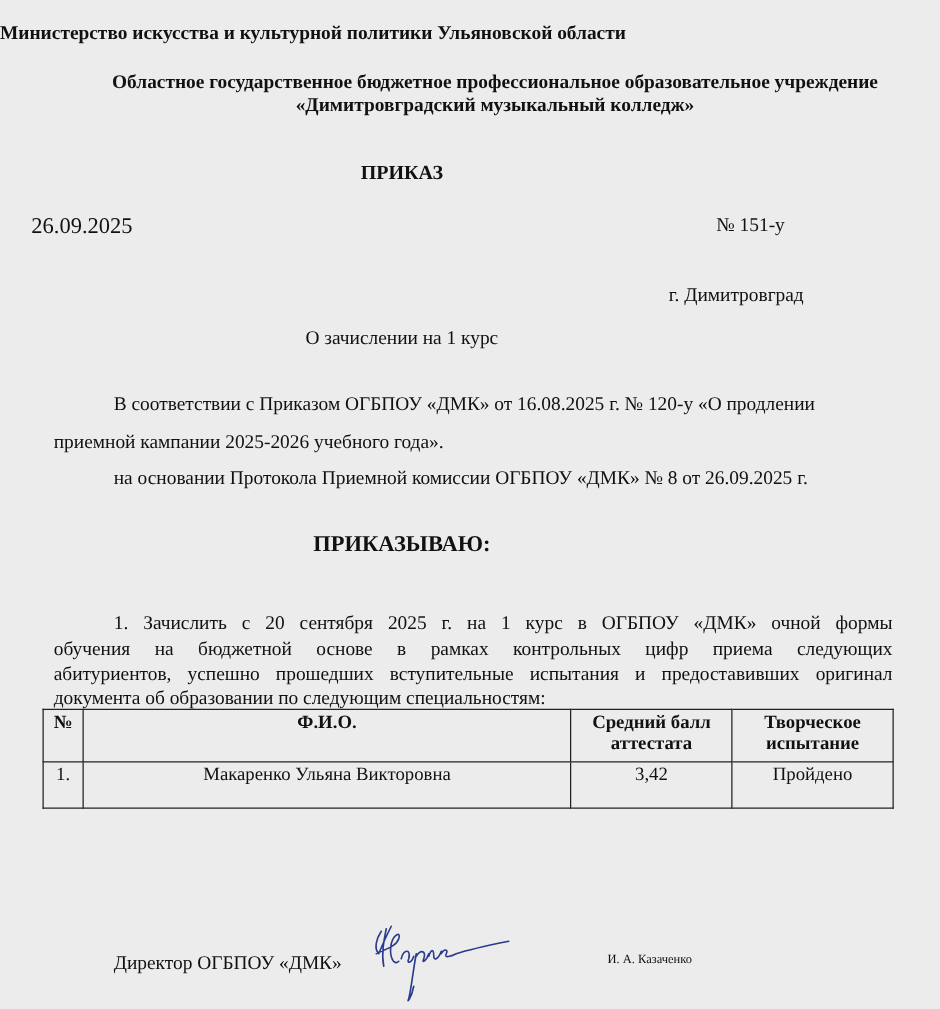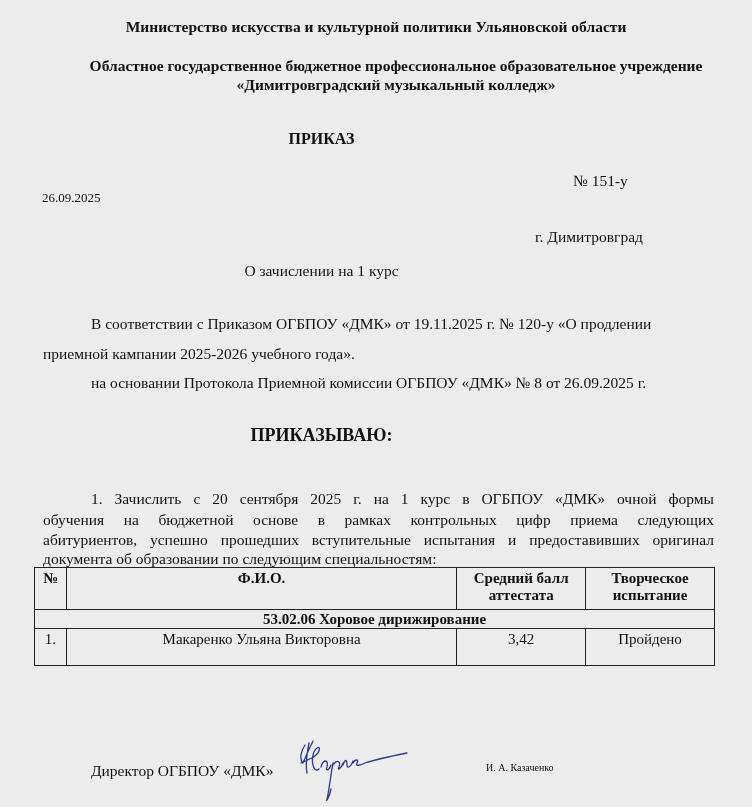--- a/index.html
+++ b/index.html
@@ -2,25 +2,25 @@
 <html><head>
 <meta charset="utf-8">
 <style>
   html, body { margin:0; padding:0; }
   body {
     width:752px; height:807px; background:#ececec; position:relative; overflow:hidden;
     font-family:"Liberation Serif", serif; color:#111;
   }
   .abs { position:absolute; white-space:nowrap; }
   .c { left:0; width:643px; text-align:center; }
-  #ministry { top:18px; left:0; width:752px; text-align:center; font-size:15.5px; font-weight:bold; }
+  #ministry { top:18px; left:0; width:752px; text-align:left; font-size:15.5px; font-weight:bold; }
   #inst1 { top:57px; left:0; width:792px; text-align:center; font-size:15.5px; font-weight:bold; }
   #inst2 { top:76px; left:0; width:792px; text-align:center; font-size:15.5px; font-weight:bold; }
   #order-title { top:130px; font-size:16px; font-weight:bold; }
-  #order-date { top:170px; left:42px; font-size:13px;margin-top:20px; }
+  #order-date { top:170px; left:25px; font-size:18px; }
   #order-num { top:172px; left:573px; font-size:15.5px; }
   #city { top:228px; font-size:15.5px;text-align:right; }
   #subject { top:262px; font-size:15.5px; }
   #p1a { top:315px; left:91px; font-size:15.5px; }
   #p1b { top:345px; left:43px; font-size:15.5px; }
   #p2 { top:374px; left:91px; font-size:15.5px; }
   #decree { top:425px; font-size:18px; font-weight:bold; }
   .just { left:43px; width:671px; font-size:15.5px; text-align:justify; text-align-last:justify; white-space:normal; }
   #l1 { top:490px; left:91px; width:623px; }
   #l2 { top:511px; }
@@ -44,21 +44,21 @@
 <div class="abs" id="ministry">Министерство искусства и культурной политики Ульяновской области</div>
 <div class="abs" id="inst1">Областное государственное бюджетное профессиональное образовательное учреждение</div>
 <div class="abs" id="inst2">«Димитровградский музыкальный колледж»</div>
 
 <div class="abs c" id="order-title">ПРИКАЗ</div>
 <div class="abs" id="order-date">26.09.2025</div>
 <div class="abs" id="order-num">№ 151-у</div>
 <div class="abs c" id="city">г. Димитровград</div>
 <div class="abs c" id="subject">О зачислении на 1 курс</div>
 
-<div class="abs" id="p1a">В соответствии с Приказом ОГБПОУ «ДМК» от 19.11.2025 г. № 120-у «О продлении</div>
+<div class="abs" id="p1a">В соответствии с Приказом ОГБПОУ «ДМК» от 16.08.2025 г. № 120-у «О продлении</div>
 <div class="abs" id="p1b">приемной кампании 2025-2026 учебного года».</div>
 <div class="abs" id="p2">на основании Протокола Приемной комиссии ОГБПОУ «ДМК» № 8 от 26.09.2025 г.</div>
 
 <div class="abs c" id="decree">ПРИКАЗЫВАЮ:</div>
 
 <div class="abs just" id="l1">1. Зачислить с 20 сентября 2025 г. на 1 курс в ОГБПОУ «ДМК» очной формы</div>
 <div class="abs just" id="l2">обучения на бюджетной основе в рамках контрольных цифр приема следующих</div>
 <div class="abs just" id="l3">абитуриентов, успешно прошедших вступительные испытания и предоставивших оригинал</div>
 <div class="abs just" id="l4">документа об образовании по следующим специальностям:</div>
 
@@ -69,23 +69,20 @@
       <col style="width:129px">
       <col style="width:129px">
   </colgroup>
   <tbody>
       <tr>
     <th>№</th>
     <th>Ф.И.О.</th>
     <th>Средний балл аттестата</th>
     <th>Творческое испытание</th>
   </tr>
-  <tr class="sub">
-    <td colspan="4">53.02.06 Хоровое дирижирование</td>
-  </tr>
   <tr class="row">
     <td>1.</td>
     <td>Макаренко Ульяна Викторовна</td>
     <td>3,42</td>
     <td>Пройдено</td>
   </tr>
 </tbody>
   </table>
 
 <div class="abs" id="sig-title">Директор ОГБПОУ «ДМК»</div>

